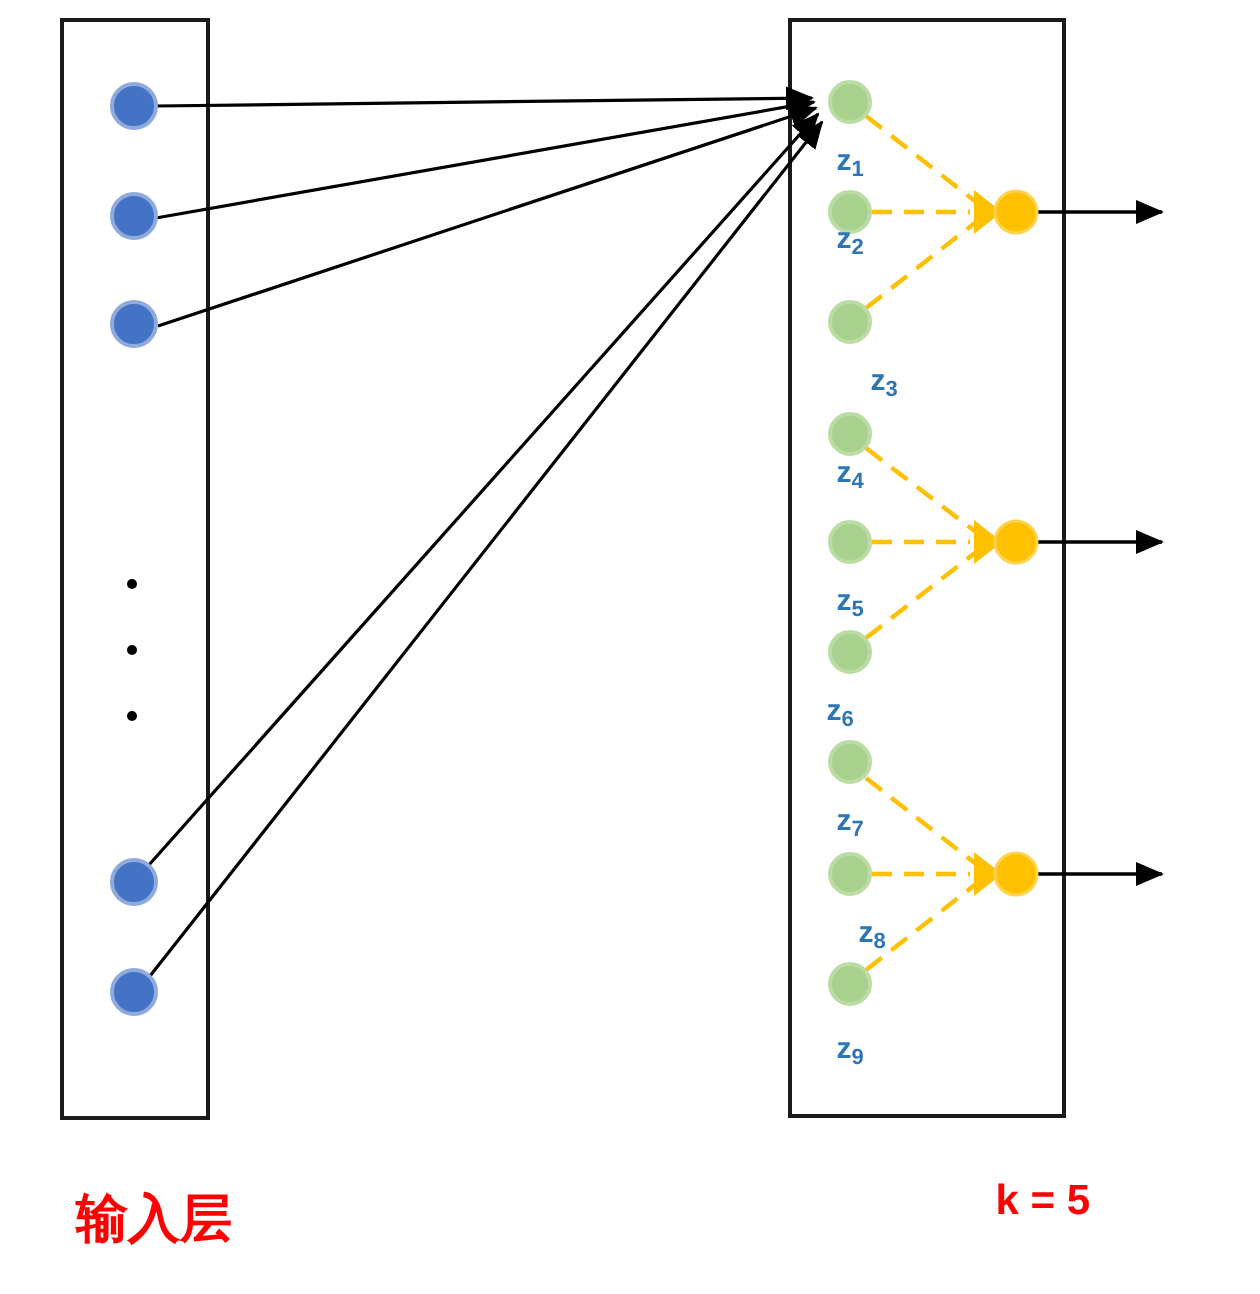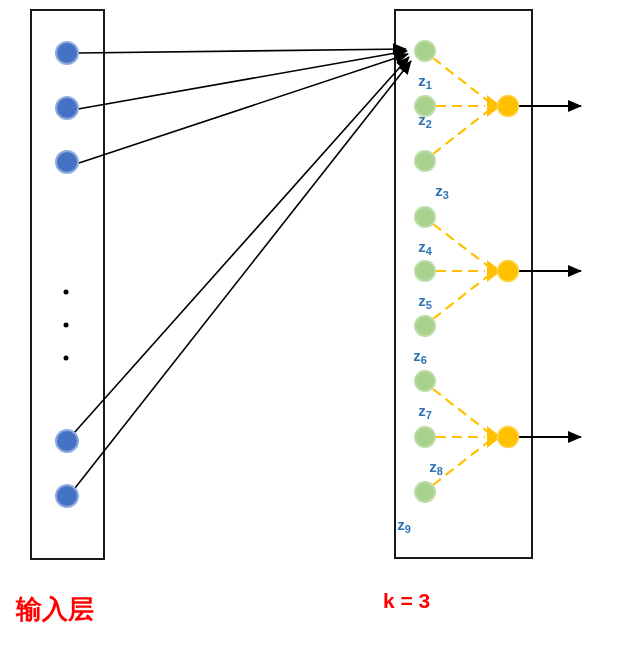--- a/index.html
+++ b/index.html
@@ -37,21 +37,21 @@
     color: var(--z-label, #2E75B6);
     line-height: 18px;
     white-space: nowrap;
   }
   .z-label .sub {
     font-size: 11px;
     vertical-align: -3px;
   }
   .layer-label {
     position: absolute;
-    text-align: left;
+    text-align: right;
     font-weight: bold;
     color: var(--layer-label, #FF0000);
     white-space: nowrap;
   }
   .input-label   { left: 16px;  top: 592px; width: 100px; font-size: 26px; }
   .maxout-label-group { left: 383px; top: 586px; width: 162px; }
   .maxout-title  { font-size: 24px; line-height: 26px; }
   .k-label       { font-size: 21px; line-height: 24px; margin-top: 3px; }
 </style>
 </head>
@@ -113,24 +113,24 @@
     <circle class="node-maxout" cx="425" cy="492" r="10"></circle>
 
     <circle class="node-output" cx="508" cy="106" r="10.5"></circle>
     <circle class="node-output" cx="508" cy="271" r="10.5"></circle>
     <circle class="node-output" cx="508" cy="437" r="10.5"></circle>
   </svg>
 
   <div class="z-label" style="left:405px; top:72px"><span>z</span><span class="sub">1</span></div>
   <div class="z-label" style="left:405px; top:111px"><span>z</span><span class="sub">2</span></div>
   <div class="z-label" style="left:422px; top:182px"><span>z</span><span class="sub">3</span></div>
-  <div class="z-label" style="left:405px; top:238px"><span>z</span><span class="sub">4</span></div>
+  <div class="z-label" style="left:405px; top:228px"><span>z</span><span class="sub">4</span></div>
   <div class="z-label" style="left:405px; top:292px"><span>z</span><span class="sub">5</span></div>
   <div class="z-label" style="left:400px; top:347px"><span>z</span><span class="sub">6</span></div>
   <div class="z-label" style="left:405px; top:402px"><span>z</span><span class="sub">7</span></div>
   <div class="z-label" style="left:416px; top:458px"><span>z</span><span class="sub">8</span></div>
-  <div class="z-label" style="left:384px; top:516px"><span>z</span><span class="sub">9</span></div>
+  <div class="z-label" style="left:405px; top:516px"><span>z</span><span class="sub">9</span></div>
 
   <div class="layer-label input-label">输入层</div>
   <div class="layer-label maxout-label-group">
-    <div class="k-label">k = 3</div>
+    <div class="k-label">k = 5</div>
   </div>
 </div>
 
 </body></html>

